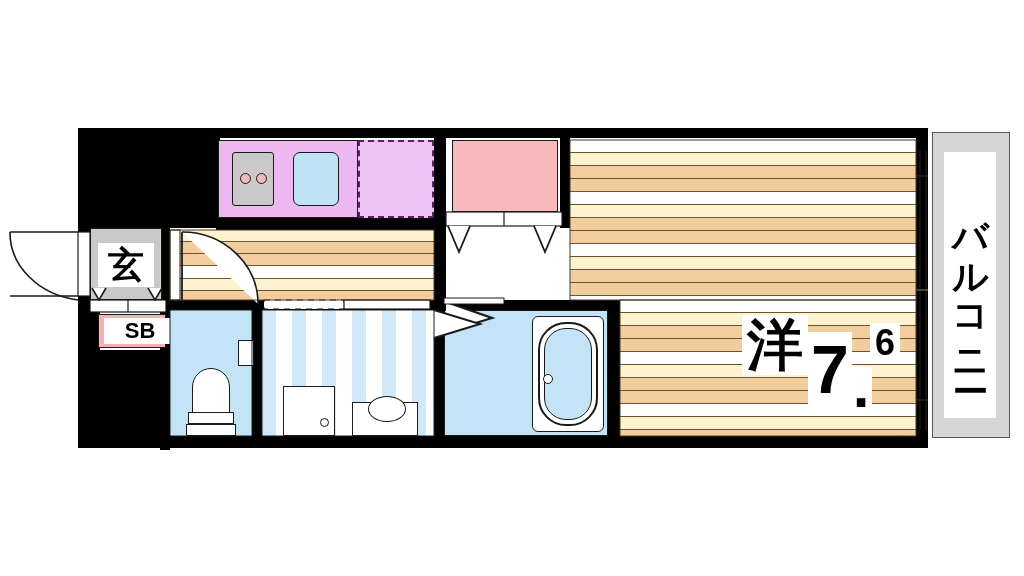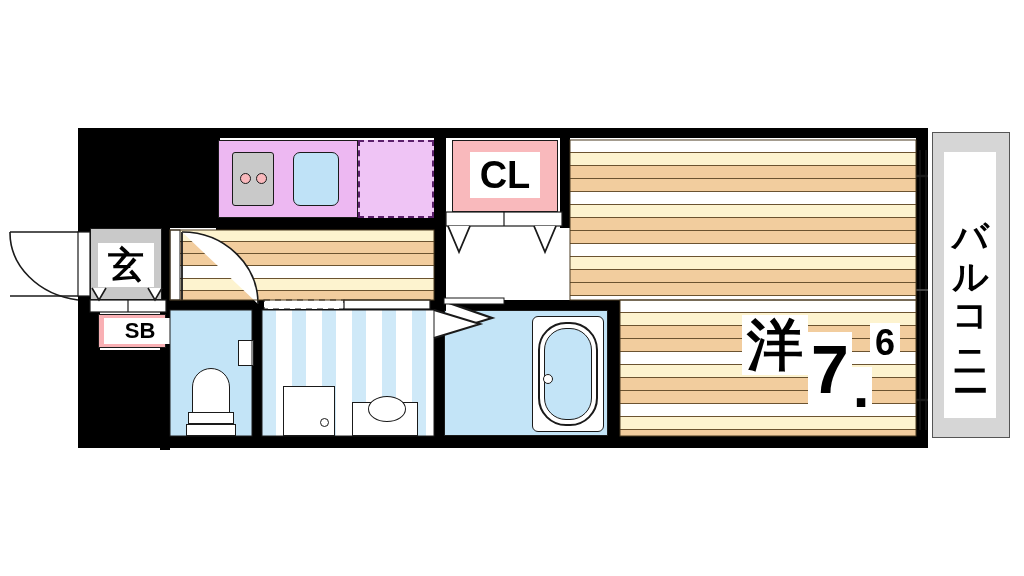--- a/index.html
+++ b/index.html
@@ -130,21 +130,20 @@
 
   <div class="fill" style="left:232px; top:152px; width:42px; height:54px; background:#c9c9c9; border:1.5px solid #1a1a1a; border-radius:3px;"></div>
   <div class="fill" style="left:240px; top:173px; width:11px; height:11px; background:#f9b8bc; border:1.5px solid #1a1a1a; border-radius:50%;"></div>
   <div class="fill" style="left:256px; top:173px; width:11px; height:11px; background:#f9b8bc; border:1.5px solid #1a1a1a; border-radius:50%;"></div>
 
   <div class="fill" style="left:293px; top:152px; width:46px; height:54px; background:#bfe2f7; border:1.5px solid #1a1a1a; border-radius:7px;"></div>
 
   <div class="fill" style="left:358px; top:140px; width:76px; height:78px; background:#efc4f5; border:2px dashed #5b1f6b;"></div>
 
   <div class="fill" style="left:452px; top:140px; width:106px; height:72px; background:#f9b9bc; border:1px solid #1a1a1a;"></div>
-  <div class="lbl" style="left:470px; top:152px; width:70px; height:46px; font-size:38px;">CL</div>
 
   <div class="wood" style="left:570px; top:140px; width:346px; height:160px;"></div>
   <div class="wood" style="left:620px; top:300px; width:296px; height:136px;"></div>
 
   <div class="lbl nobg" style="left:730px; top:300px; width:186px; height:118px;">
     <span class="lbl" style="position:relative; left:0; top:-14px; width:66px; height:60px; font-size:56px;">洋</span>
     <span class="lbl" style="position:relative; left:0; top:10px; width:44px; height:74px; font-size:68px;">7</span>
     <span class="lbl" style="position:relative; left:-2px; top:28px; width:22px; height:40px; font-size:60px;">.</span>
     <span class="lbl" style="position:relative; left:-4px; top:-16px; width:30px; height:40px; font-size:36px;">6</span>
   </div>

